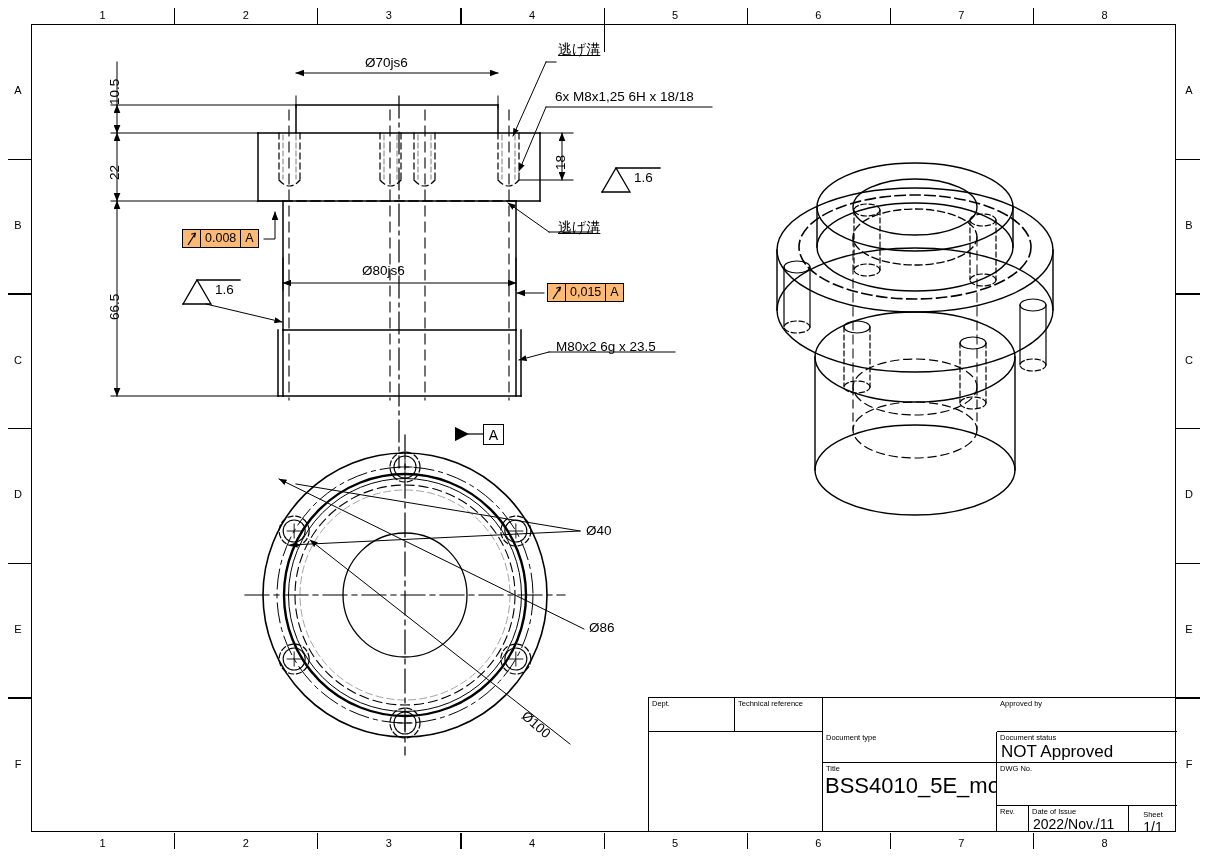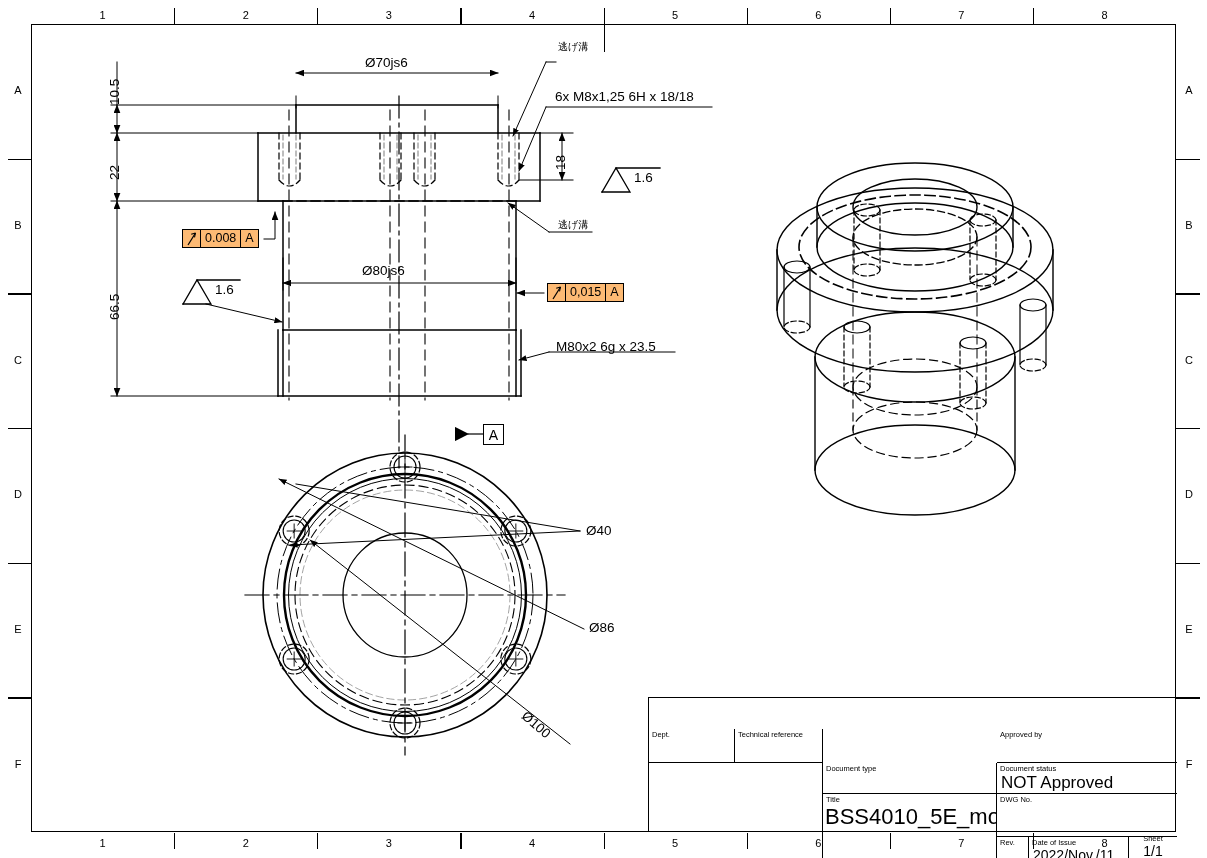--- a/index.html
+++ b/index.html
@@ -45,21 +45,20 @@
     left: 648px; top: 697px;
     width: 528px; height: 135px;
     border: 1.3px solid #000;
     background: #fff;
   }
   #titleblock .cell {
     position: absolute;
     border-right: 1.1px solid #000;
     border-bottom: 1.1px solid #000;
     overflow: hidden;
-    margin-top: 31px;
   }
   #titleblock .cell.nob { border-bottom: none; }
   #titleblock .cell.nor { border-right: none; }
   .tb-cap {
     font-size: 7.5px;
     color: #000;
     line-height: 1.15;
     padding: 2px 0 0 3px;
     white-space: nowrap;
   }
@@ -74,21 +73,21 @@
   .tb-val.ctr { text-align: center; padding: 0; }
   .tb-val.sm  { font-size: 14px; }
   
   .anno {
     position: absolute;
     font-size: 13.5px;
     color: #000;
     white-space: nowrap;
     line-height: 1;
   }
-  .anno.jp { font-family: "DejaVu Sans", sans-serif; font-size: 10px; }
+  .anno.jp { font-family: "DejaVu Sans", sans-serif; font-size: 14px; text-decoration: underline; }
   .anno.vert {
     transform-origin: 0 0;
     transform: rotate(-90deg);
   }
   .anno.rot100 {
     transform-origin: 0 0;
     transform: rotate(41deg);
   }
   .gdt {
     position: absolute;
@@ -539,19 +538,19 @@
     </div>
 
     <div class="cell nob" style="left:348px; top:108px; width:32px; height:26px;">
       <div class="tb-cap">Rev.</div>
       <div class="tb-val sm"></div>
     </div>
     <div class="cell nob" style="left:380px; top:108px; width:100px; height:26px;">
       <div class="tb-cap">Date of Issue</div>
       <div class="tb-val sm">2022/Nov./11</div>
     </div>
-    <div class="cell nob nor" style="left:480px; top:104px; width:48px; height:26px;">
+    <div class="cell nob nor" style="left:480px; top:111px; width:48px; height:26px;">
       <div class="tb-cap" style="text-align:center; padding-left:0;">Sheet</div>
       <div class="tb-val ctr sm">1/1</div>
     </div>
   </div>
 
 </div>
 
 </body></html>

